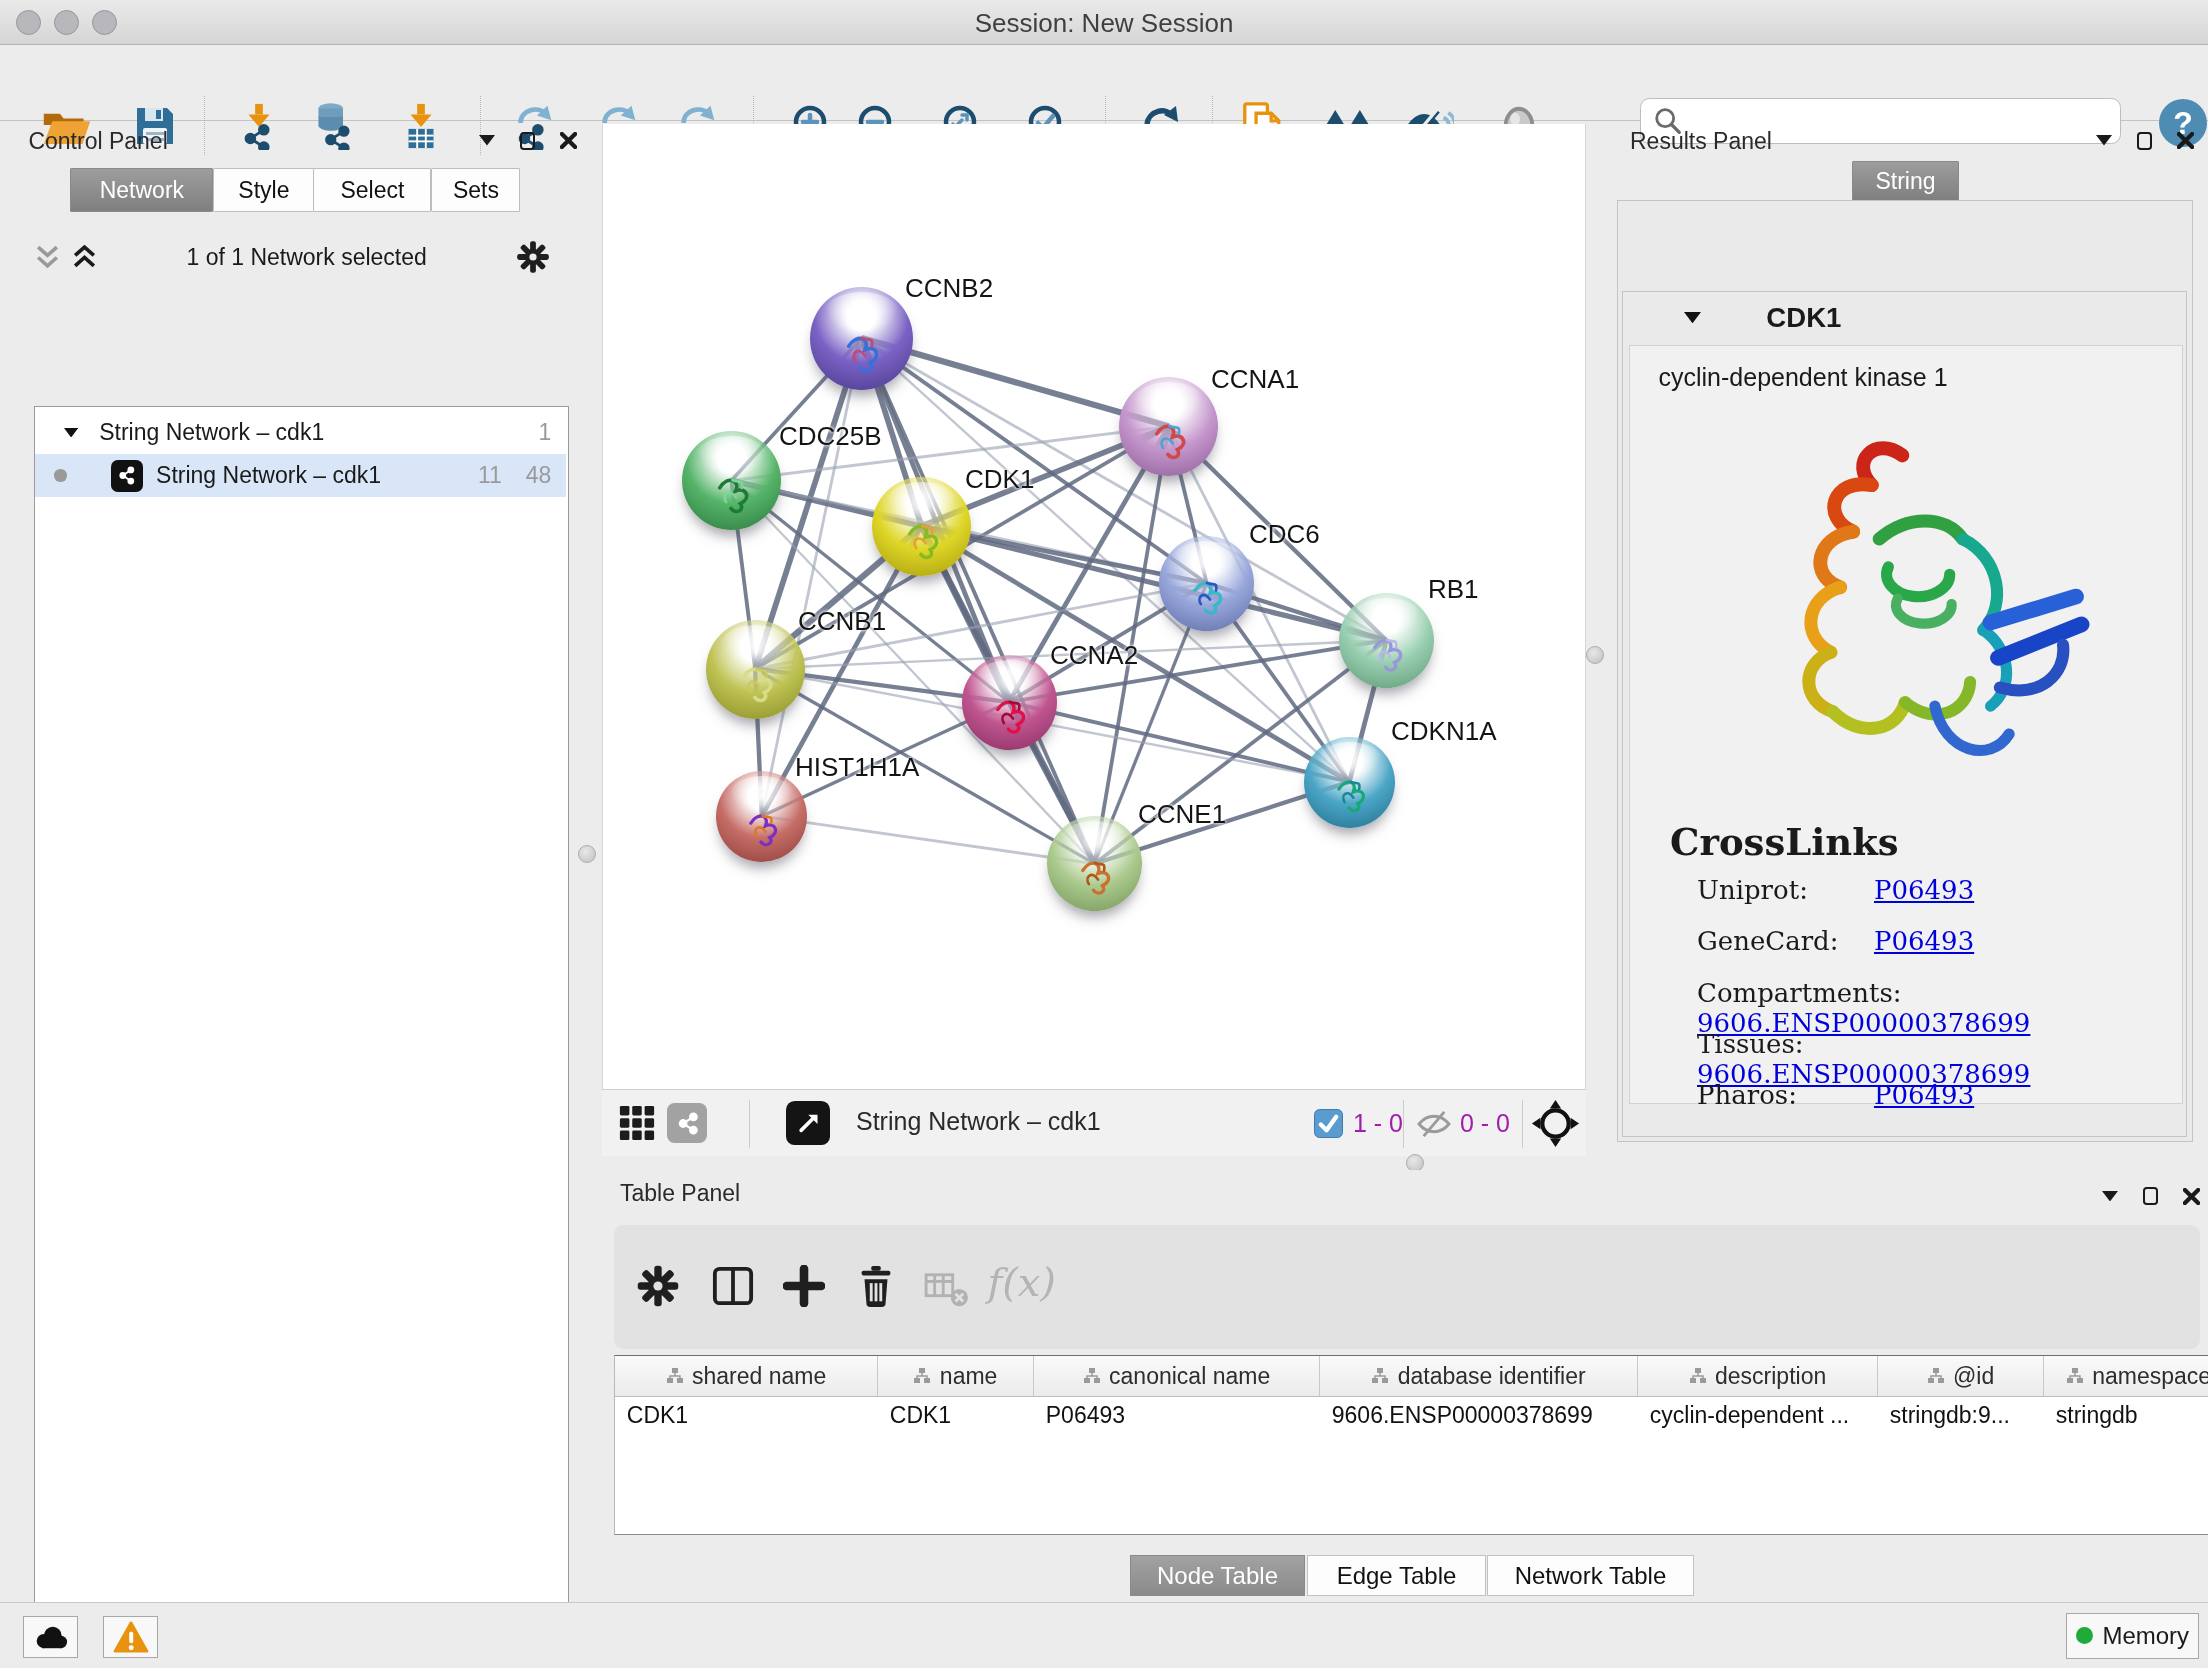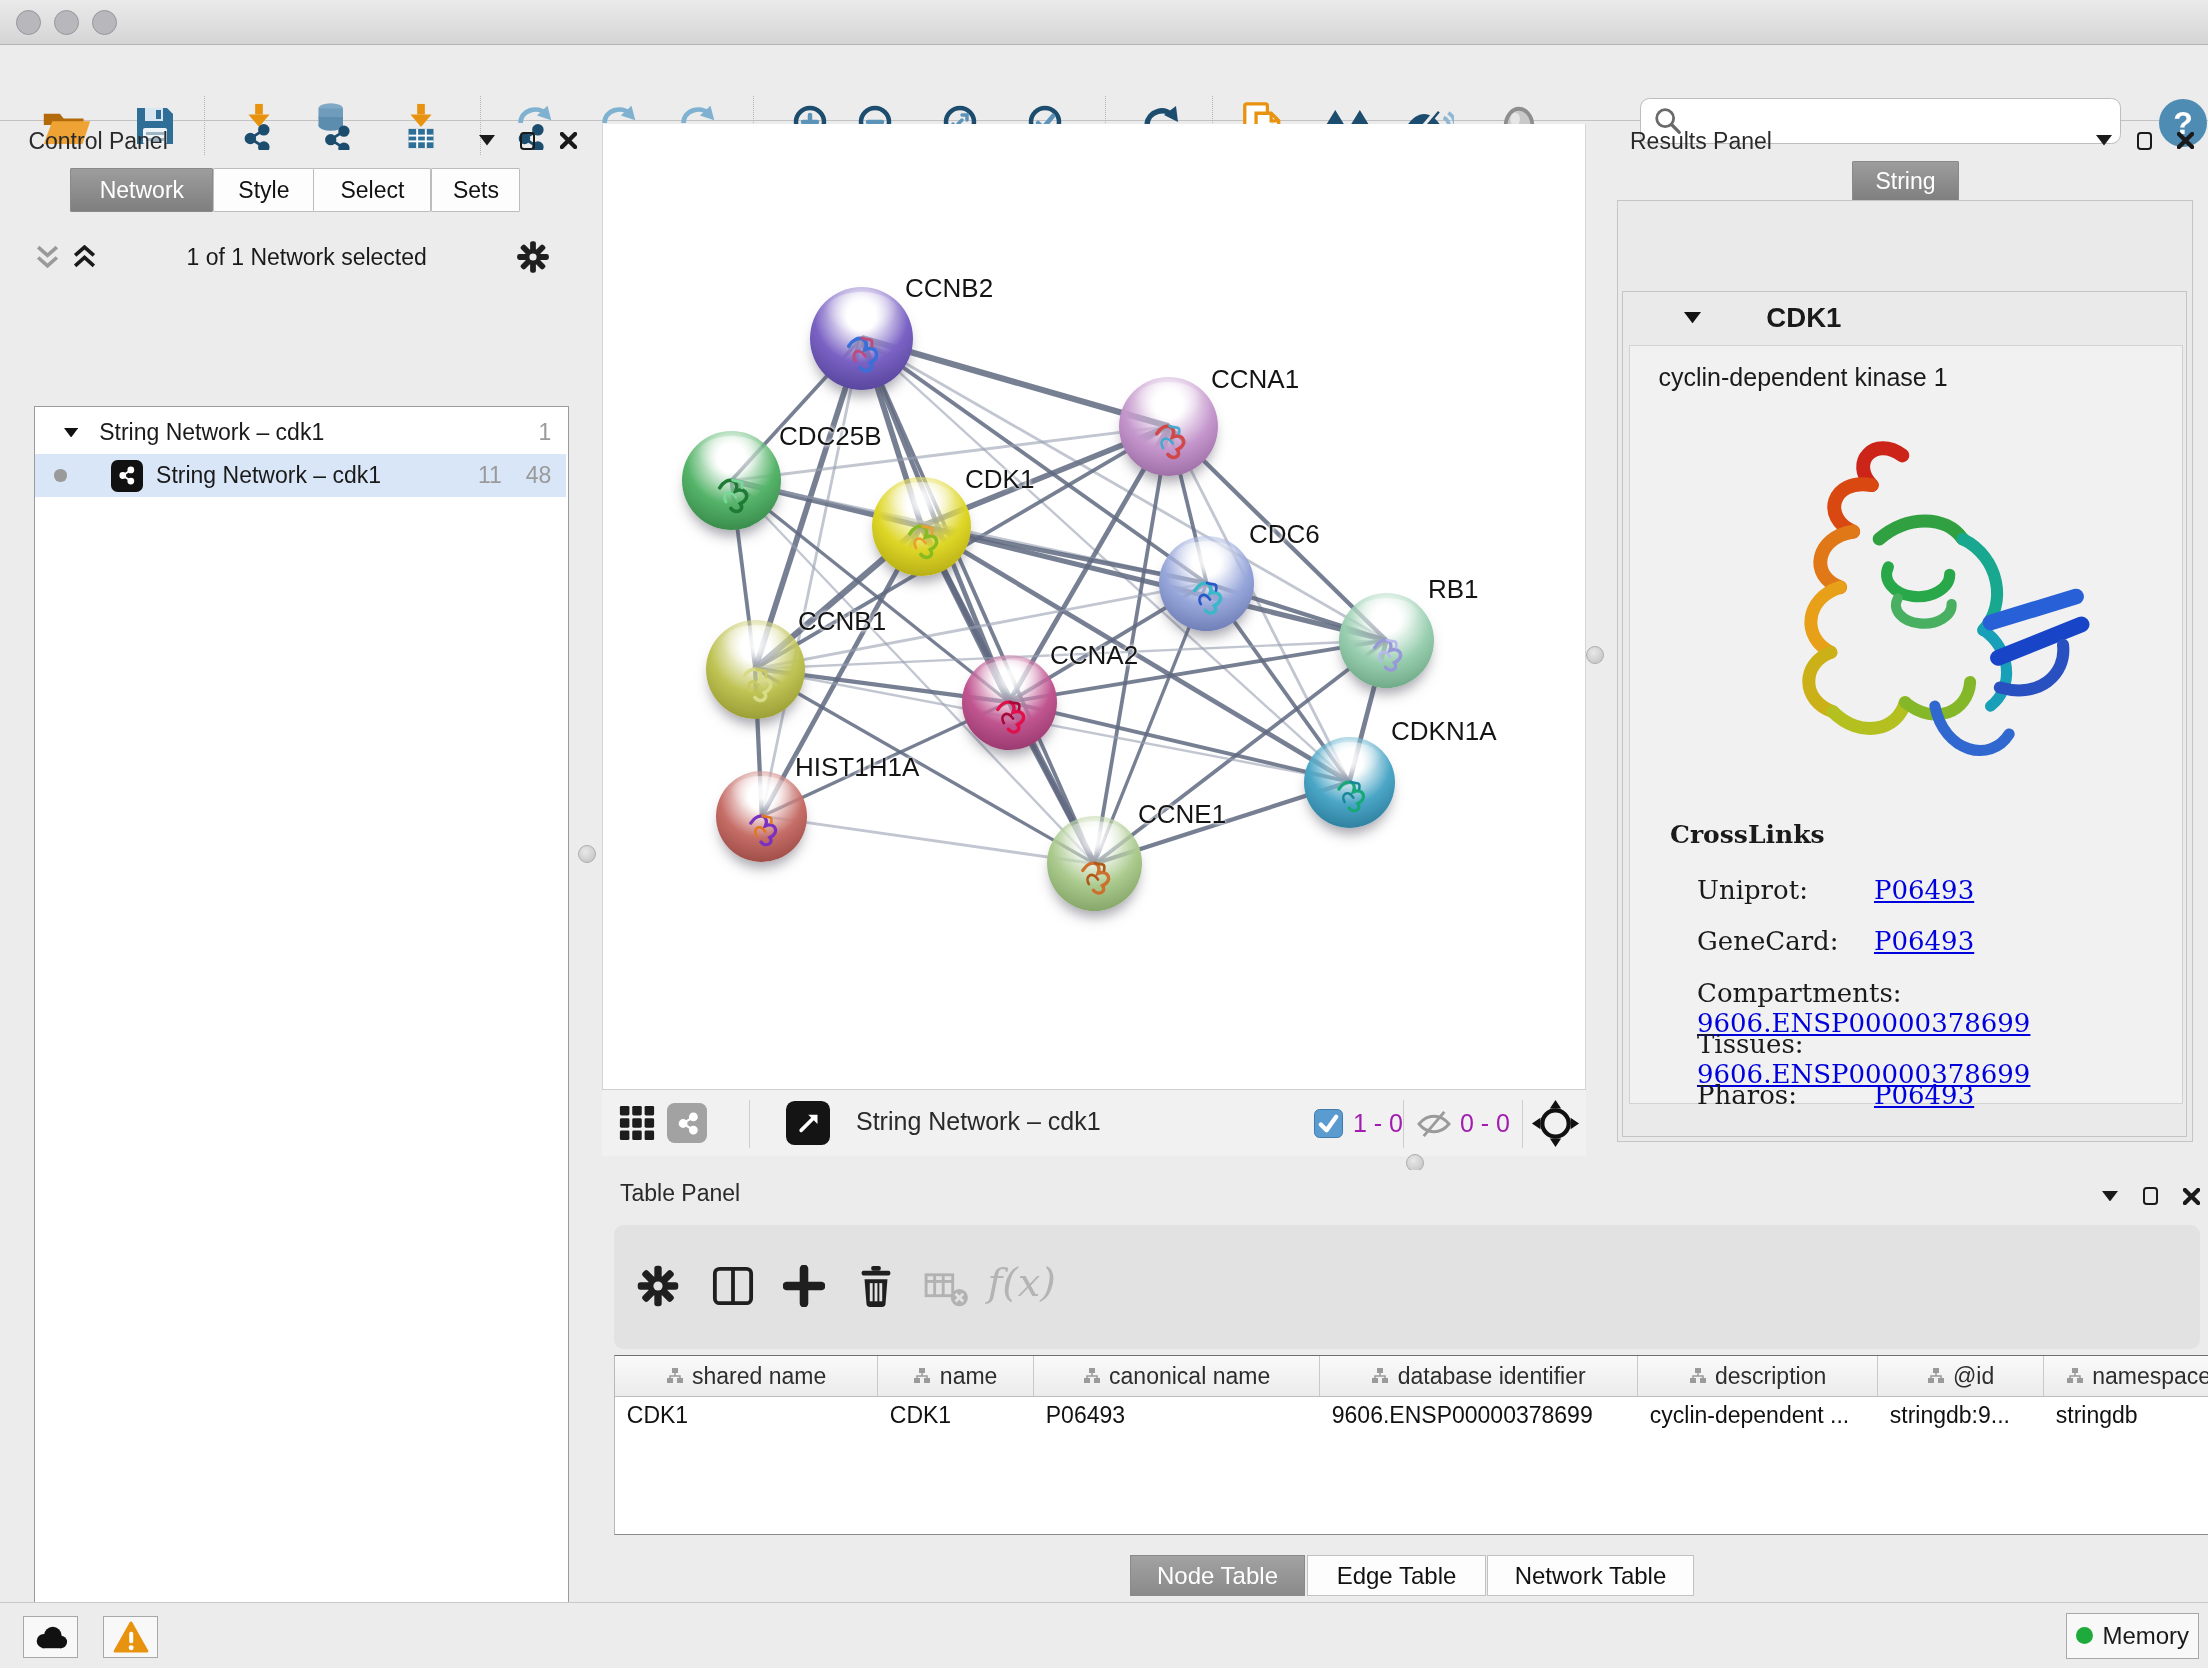--- a/index.html
+++ b/index.html
@@ -95,20 +95,21 @@
 </style>
 </head>
 <body>
 
 <div id="win">
 
   <div id="titlebar">
     <div class="light" style="left:16px"></div>
     <div class="light" style="left:54px"></div>
     <div class="light" style="left:92px"></div>
+    <div id="wintitle">Session: New Session</div>
   </div>
 
   <div id="toolbar">
     <div class="tbtn" style="left:36px">
       <svg width="53" height="44" viewBox="0 0 56 46">
         <path d="M4 10 h17 l4 5 h21 v7 H4 z" fill="#b36a0b"></path>
         <path d="M4 42 L13 18 H53 L45 42 Z" fill="#f0a335"></path>
       </svg>
     </div>
     <div class="tbtn" style="left:124px">
@@ -594,21 +595,21 @@
             <path d="M190 180 a34 24 0 1 0 66 8" stroke="#28a848" stroke-width="12"></path>
             <path d="M200 214 a30 20 0 1 0 58 6" stroke="#48b060" stroke-width="11"></path>
             <path d="M270 150 C310 170 318 220 292 248" stroke="#18a890" stroke-width="13"></path>
             <path d="M292 248 C322 268 326 310 300 330" stroke="#18a0b8" stroke-width="12"></path>
             <path d="M300 240 L392 212" stroke="#2860d8" stroke-width="17"></path>
             <path d="M398 242 L308 278" stroke="#1844c8" stroke-width="17"></path>
             <path d="M310 310 C352 322 382 296 378 264" stroke="#2850c0" stroke-width="13"></path>
             <path d="M240 330 C250 380 300 392 320 360" stroke="#3068d0" stroke-width="12"></path>
           </g>
         </svg>
-        <div class="serif" style="position:absolute;left:40px;top:474px;font-size:25px;font-weight:bold">CrossLinks</div>
+        <div class="serif" style="position:absolute;left:40px;top:474px;font-size:37px;font-weight:bold">CrossLinks</div>
         <div id="xlinks">
             <div class="xrow serif" style="top: 529px;"><span class="xl">Uniprot:</span><span class="xlink">P06493</span></div>
             <div class="xrow serif" style="top: 580px;"><span class="xl">GeneCard:</span><span class="xlink">P06493</span></div>
             <div class="xrow serif" style="top: 632px;"><span class="xl">Compartments:</span><span class="xlink">9606.ENSP00000378699</span></div>
             <div class="xrow serif" style="top: 683px;"><span class="xl">Tissues:</span><span class="xlink">9606.ENSP00000378699</span></div>
             <div class="xrow serif" style="top: 734px;"><span class="xl">Pharos:</span><span class="xlink">P06493</span></div>
           </div>
       </div>
     </div>
   </div>

